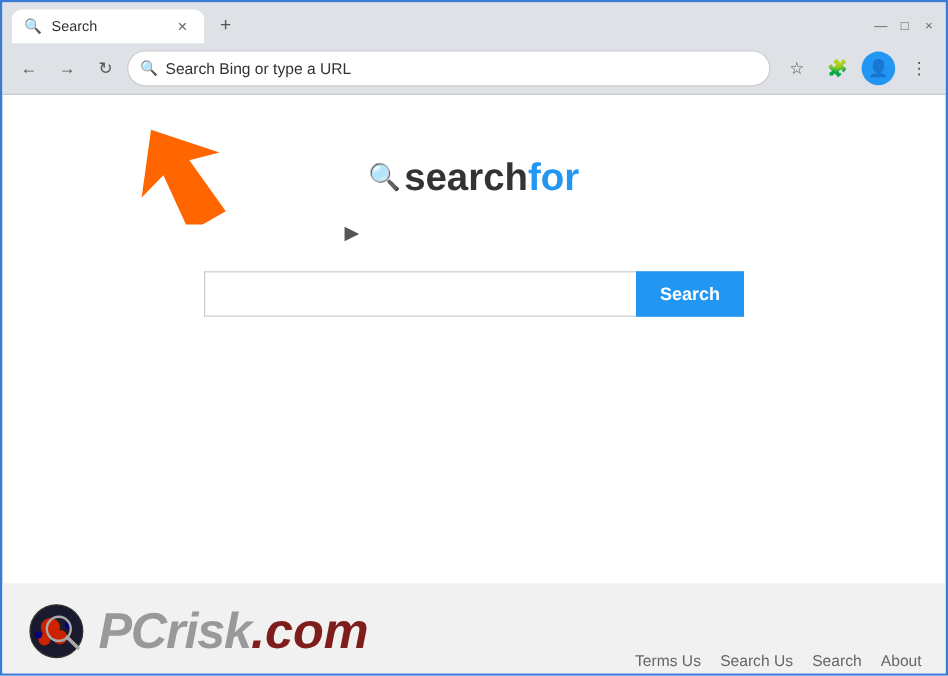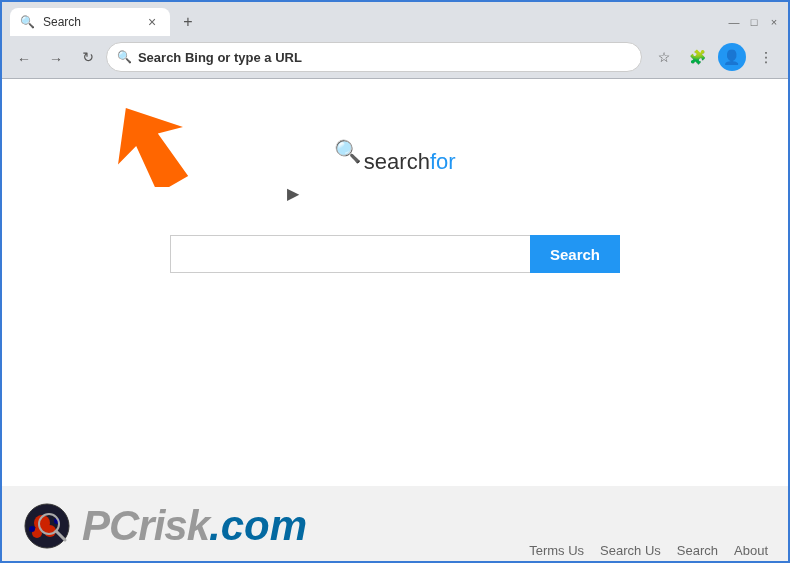--- a/index.html
+++ b/index.html
@@ -119,21 +119,20 @@
       align-items: center;
       padding: 0 10px;
       gap: 6px;
       border: 1px solid #ccc;
     }
 
     .address-text {
       font-size: 13px;
       color: #333;
       flex: 1;
-      font-weight: bold;
     }
 
     .nav-icons {
       display: flex;
       gap: 6px;
       margin-left: 4px;
     }
 
     .nav-icon {
       width: 28px;
@@ -163,23 +162,22 @@
       align-items: center;
       gap: 2px;
     }
 
     .logo-icon {
       font-size: 22px;
       color: #2196F3;
     }
 
     .logo-text {
-      font-size: 22px;
-      font-weight: normal;
-      margin-top: 20px;
+      font-size: 32px;
+      font-weight: bold;
     }
 
     .logo-search {
       color: #333;
     }
 
     .logo-for {
       color: #2196F3;
     }
 
@@ -242,21 +240,21 @@
       font-style: italic;
       color: #999;
       letter-spacing: -1px;
       text-align: center;
     }
 
     .pcrisk-dot-com {
       font-size: 42px;
       font-weight: 900;
       font-style: italic;
-      color: #0369a1;
+      color: #7f1d1d;
     }
 
     .footer-links {
       margin-left: auto;
       display: flex;
       gap: 16px;
       align-items: center;
       align-self: flex-end;
       padding-bottom: 8px;
     }

